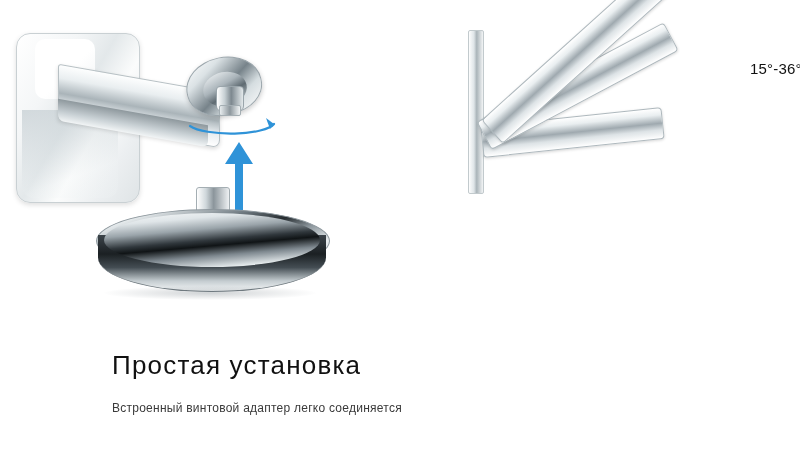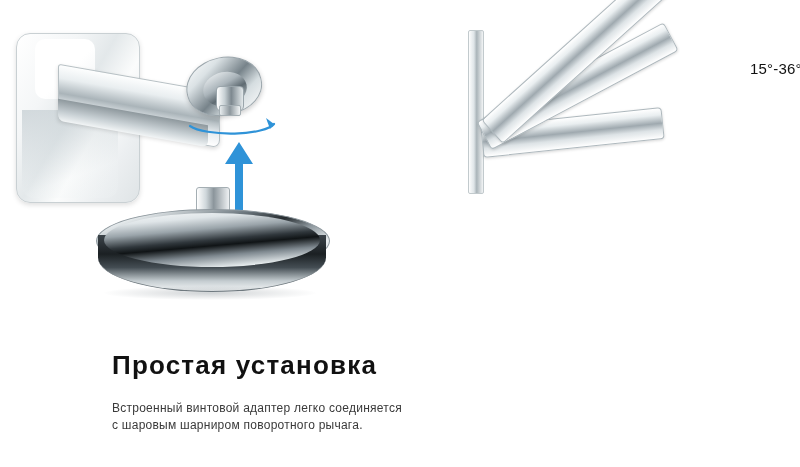--- a/index.html
+++ b/index.html
@@ -257,21 +257,21 @@
     color: #111111;
     letter-spacing: 0.2px;
     white-space: nowrap;
   }
 
   
   .heading {
     position: absolute;
     font-size: 26px;
     color: #111111;
-    font-weight: 700;
+    font-weight: 400;
     white-space: nowrap;
   }
   .heading-left {
     left: 112px;
     top: 350px;
     letter-spacing: 1.2px;
   }
   .body-text {
     position: absolute;
     font-size: 12px;
@@ -321,21 +321,20 @@
       <div class="disc-stem"></div>
       <div class="disc-top"></div>
       <div class="disc-side"></div>
       <div class="disc-top2"></div>
     </div>
     <div class="disc-shadow"></div>
 
     <div class="heading heading-left">Простая  установка</div>
     <div class="body-text body-left">
       <div>Встроенный винтовой адаптер легко соединяется</div>
-      <div>с шаровым шарниром поворотного рычага.</div>
     </div>
   </div>
 
   <div class="right-panel">
     <div class="wall-strip"></div>
 
     <div class="bar bar-1"></div>
     <div class="bar bar-2"></div>
     <div class="bar bar-3"></div>
 

